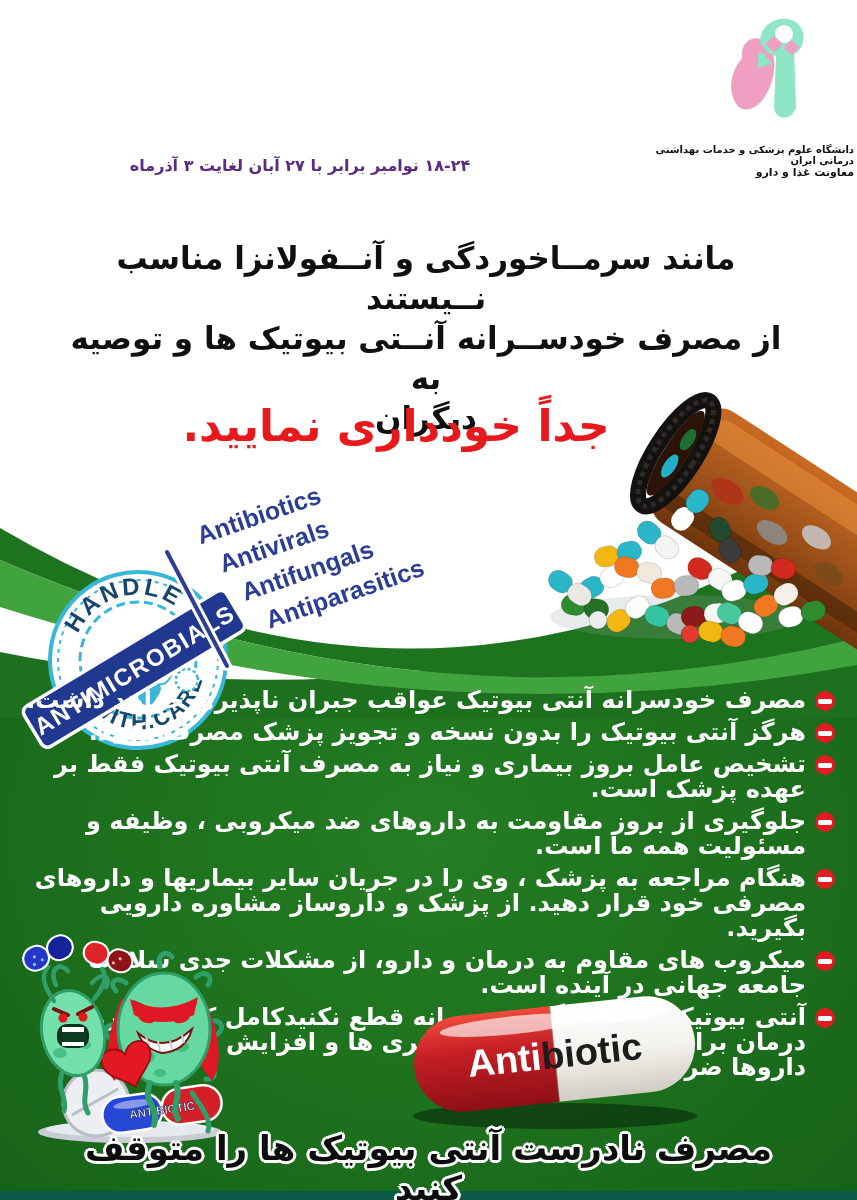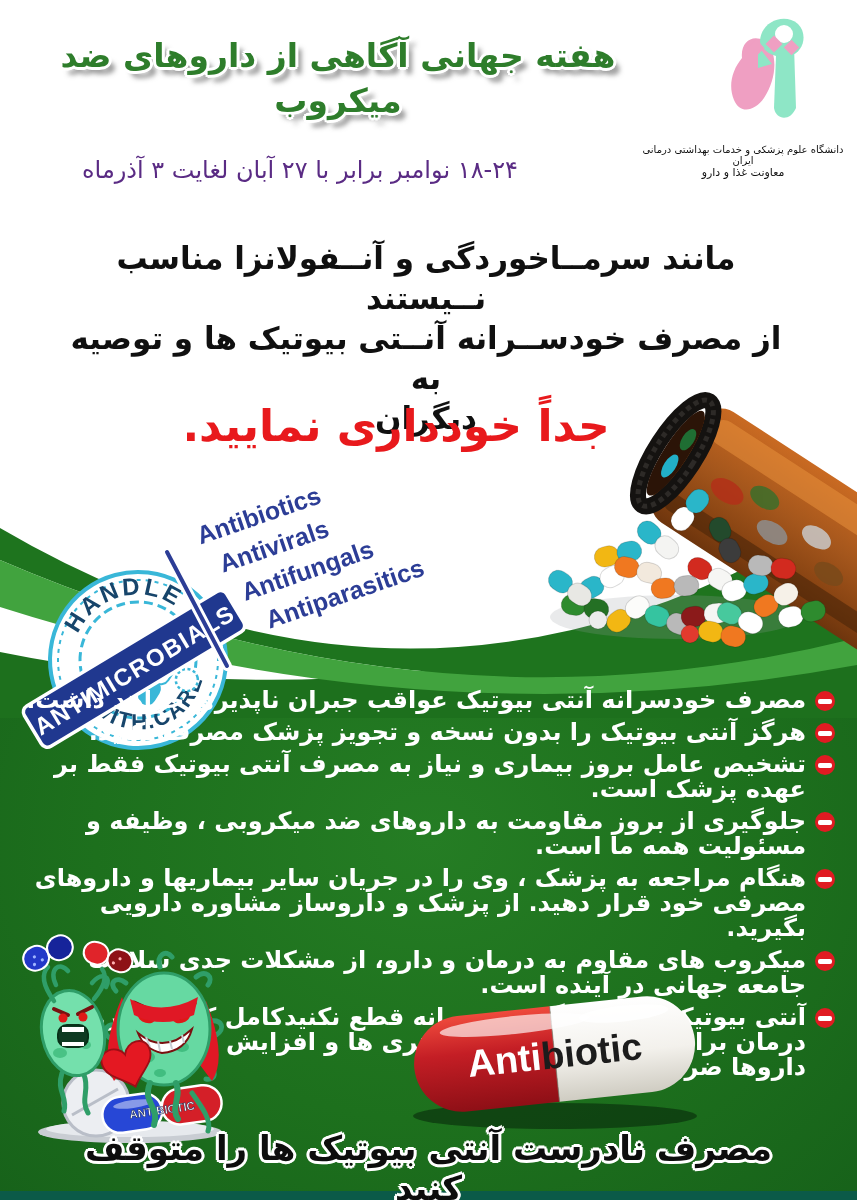--- a/index.html
+++ b/index.html
@@ -15,25 +15,25 @@
     text-shadow:-2px -2px 0 #fff,2px -2px 0 #fff,-2px 2px 0 #fff,2px 2px 0 #fff,
                  0 3px 0 #fff,0 -3px 0 #fff,3px 0 0 #fff,-3px 0 0 #fff,
                  6px 7px 5px rgba(60,60,60,.55);
   }
   .subtitle-en{
     left:52px; top:124px; font-family:"Liberation Serif",serif;
     font-size:23px; color:#2f7d30;
   }
   .dates-fa{
     left:40px; top:156px; width:520px; text-align:center; direction:rtl;
-    font-size:24px; font-weight:400; color:#5a2b84;
+    font-size:16px; font-weight:700; color:#5a2b84;
   }
   .logo-caption{
-    left:632px; width:222px; text-align:center; direction:rtl;
-    color:#111; font-weight:400;
+    left:632px; width:222px; text-align:right; direction:rtl;
+    color:#111; font-weight:700;
   }
   .logo-caption.l1{top:144px; font-size:10px;}
   .logo-caption.l2{top:166px; font-size:11px;}
   
   .intro{
     left:60px; top:238px; width:732px; direction:rtl; text-align:center;
     font-size:31px; font-weight:700; color:#101010; line-height:40px;
   }
   .warning{
     left:76px; top:400px; width:640px; direction:rtl; text-align:center;
@@ -85,21 +85,20 @@
 <div class="poster">
 
   <svg class="abs" style="left:0;top:488px;" width="857" height="234" viewBox="0 0 857 234" preserveAspectRatio="none">
     <path d="M0,164 Q430,252 857,62 L857,234 L0,234 Z" fill="#1d701d"></path>
     <path d="M0,40 Q430,292 857,17 L857,150 Q430,257 0,72 Z" fill="#1e741e"></path>
     <path d="M0,72 Q430,257 857,150 L857,177 Q430,256 0,119 Z" fill="#41a33e"></path>
   </svg>
   <div class="abs green-bg"></div>
   <div class="abs bottom-strip"></div>
 
-  <div class="abs title-fa">هفته جهانی آگاهی از داروهای ضد میکروب</div>
   <div class="abs dates-fa">۱۸-۲۴ نوامبر برابر با ۲۷ آبان لغایت ۳ آذرماه</div>
 
   <svg class="abs" style="left:698px;top:12px;" width="128" height="128" viewBox="0 0 128 128">
     <path d="M44,46 C42,28 58,20 70,32 C80,44 78,68 66,86 C56,100 42,102 36,88 C30,74 34,58 44,46 Z" fill="#ef9fc2"></path>
     <path d="M62,30 C62,10 86,0 100,12 C110,22 106,40 92,44 C80,47 66,42 62,30 Z" fill="#8ee6c6"></path>
     <circle cx="86" cy="22" r="9" fill="#ffffff"></circle>
     <path d="M82,38 L96,34 L98,96 C92,110 78,108 76,96 L78,44 Z" fill="#8ee6c6"></path>
     <path d="M60,34 L74,52 L60,56 Z" fill="#8ee6c6"></path>
     <g fill="#ef9fc2">
       <rect x="52" y="30" width="12" height="12" transform="rotate(45 58 36)"></rect>

